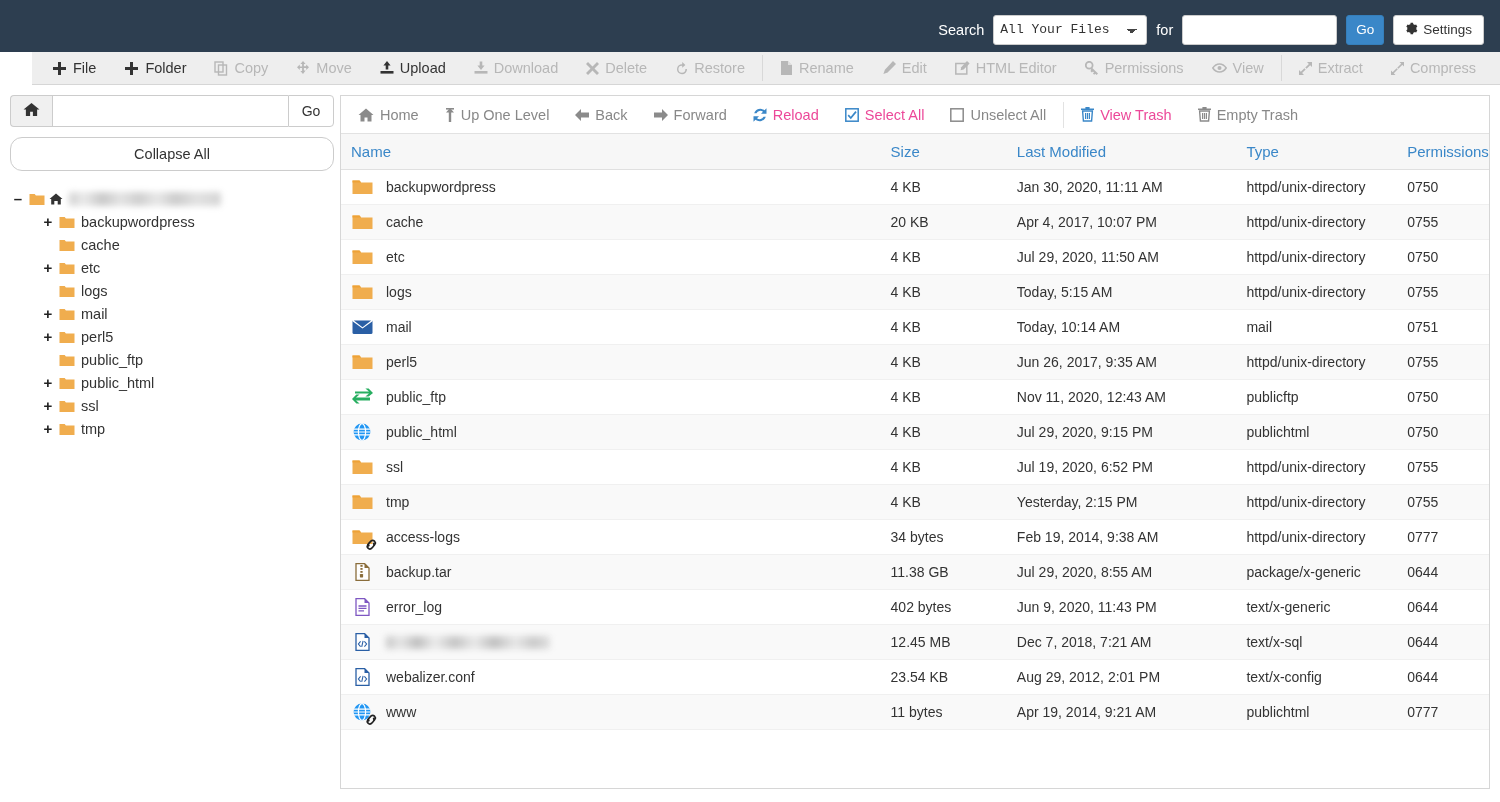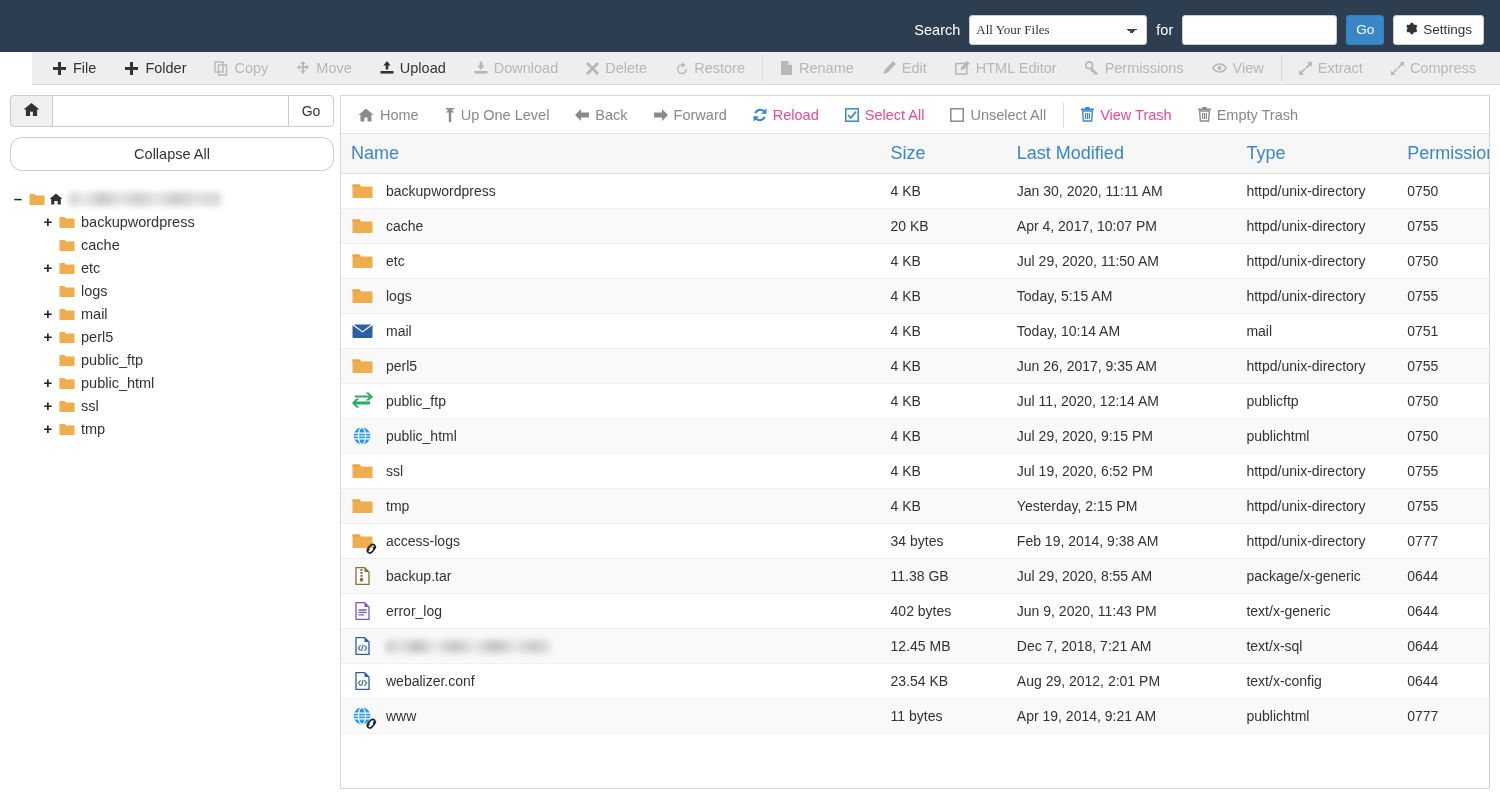--- a/index.html
+++ b/index.html
@@ -31,25 +31,25 @@
   .app-title { font-size: 22px; font-weight: 400; letter-spacing: .1px; }
 
   .header-right {
     margin-left: auto;
     display: flex; align-items: center; gap: 9px;
     font-size: 13.5px;
     margin-top: 7px;
   }
   .search-label { font-size: 14.5px; }
   .search-select {
-    width: 178px; height: 30px;
+    width: 154px; height: 30px;
     background: #fff; color: #333;
     border: 1px solid #ccc; border-radius: 3px;
     font-size: 13px; padding: 0 6px;
-    font-family: Liberation Serif, serif;
+    font-family: Liberation Mono, monospace;
     appearance: none;
     background-image:
       linear-gradient(45deg, transparent 50%, #444 50%),
       linear-gradient(135deg, #444 50%, transparent 50%);
     background-position: calc(100% - 14px) 13px, calc(100% - 9px) 13px;
     background-size: 5px 5px, 5px 5px;
     background-repeat: no-repeat;
   }
   .for-label { font-size: 14.5px; }
   .search-input {
@@ -170,21 +170,21 @@
   }
   .nav-item.blue { color: #ec4899; }
   .nav-div { width: 1px; height: 26px; background: #e2e2e2; margin: 0 4px; }
 
   
   .tbl { width: 100%; border-collapse: collapse; table-layout: fixed; }
   .tbl thead th {
     background: #f7f7f7;
     border-bottom: 1px solid #e0e0e0;
     color: #3a87c8;
-    font-size: 18px; font-weight: 400;
+    font-size: 15px; font-weight: 400;
     text-align: left;
     padding: 9px 10px;
     cursor: pointer;
   }
   .col-name { width: 47%; }
   .col-size { width: 11%; }
   .col-mod  { width: 20%; }
   .col-type { width: 14%; }
   .col-perm { width: 8%; }
 
@@ -711,21 +711,21 @@
                 <span class="icon-wrap">
                   <svg width="21" height="18" viewBox="0 0 21 18">
                     <path d="M3 3.5h14l-3.6-3h3.2L21 5 16.6 8.5h-3.2l3.6-3H3z" fill="#27ae60"></path>
                     <path d="M18 12.5H4l3.6 3H4.4L0 11l4.4-4.5h3.2l-3.6 3H18z" fill="#27ae60"></path>
                   </svg>
                 </span>
                 <span>public_ftp</span>
               </div>
             </td>
             <td>4 KB</td>
-            <td>Jul 11, 2020, 12:14 AM</td>
+            <td>Nov 11, 2020, 12:43 AM</td>
             <td>publicftp</td>
             <td>0750</td>
           </tr>
           <tr>
             <td>
               <div class="name-cell">
                 <span class="icon-wrap">
                   <svg width="18" height="18" viewBox="0 0 18 18">
                     <circle cx="9" cy="9" r="8.4" fill="#2196f3"></circle>
                     <ellipse cx="9" cy="9" rx="3.6" ry="8.4" fill="none" stroke="#fff" stroke-width="1.2"></ellipse>

